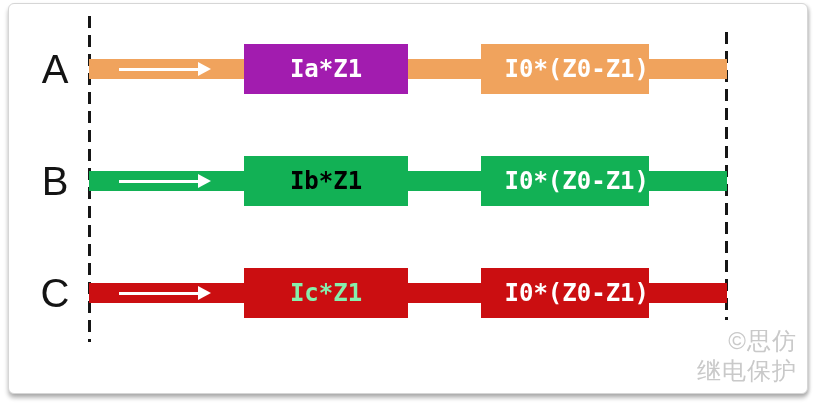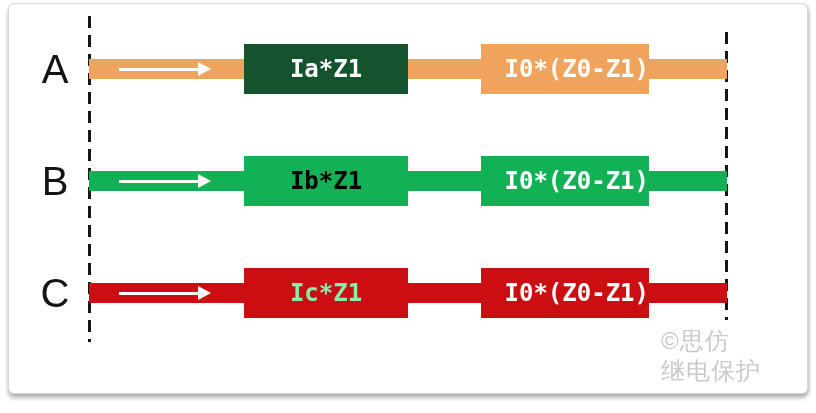--- a/index.html
+++ b/index.html
@@ -84,21 +84,21 @@
     font-weight: bold;
     white-space: nowrap;
   }
   .imp-box.series { left: 235px; width: 164px; }
   .imp-box.zero   { left: 472px; width: 168px; text-align: right; }
 
   .watermark {
     position: absolute;
     left: 652px; top: 322px;
     width: 136px;
-    text-align: left;
+    text-align: right;
     font-size: 24px;
     line-height: 30px;
     letter-spacing: 1px;
   }
 </style>
 </head>
 <body>
 
 <div class="canvas">
   <div class="card">
@@ -106,21 +106,21 @@
     <div class="bus left" style="color: rgb(22, 22, 22);"></div>
     <div class="bus right" style="color: rgb(22, 22, 22);"></div>
 
     <div class="row row-a">
       <div class="phase-label">A</div>
       <div class="phase-line" style="background-color: rgb(240, 163, 93);"></div>
       <div class="arrow" style="color: rgb(255, 255, 255);">
         <div class="shaft"></div>
         <div class="head"></div>
       </div>
-      <div class="imp-box series" style="background-color: #14532d; color: rgb(255, 255, 255);">Ia*Z1</div>
+      <div class="imp-box series" style="background-color: #a21caf; color: rgb(255, 255, 255);">Ia*Z1</div>
       <div class="imp-box zero" style="background-color: rgb(240, 163, 93); color: rgb(255, 255, 255);">I0*(Z0-Z1)</div>
     </div>
 
     <div class="row row-b">
       <div class="phase-label">B</div>
       <div class="phase-line" style="background-color: rgb(18, 177, 85);"></div>
       <div class="arrow" style="color: rgb(255, 255, 255);">
         <div class="shaft"></div>
         <div class="head"></div>
       </div>

